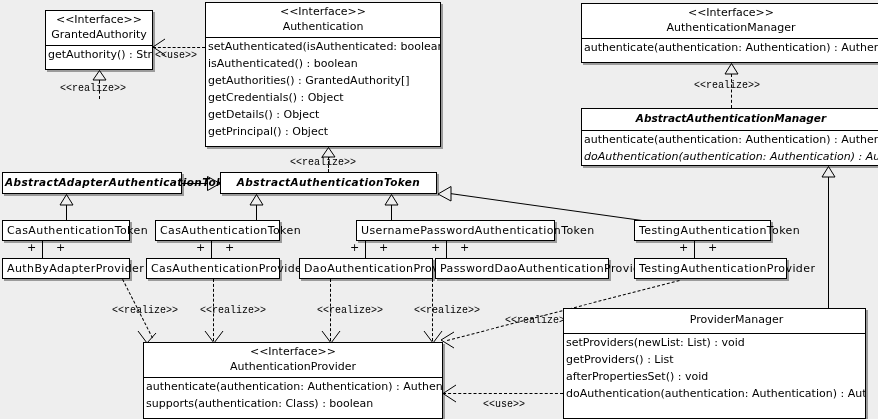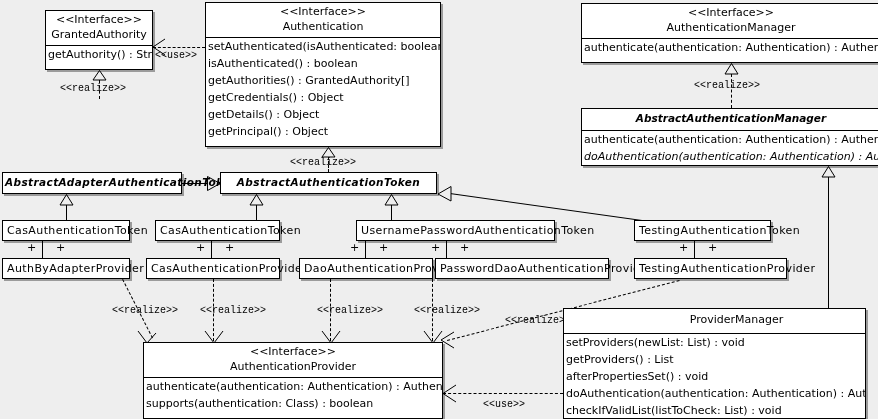--- a/index.html
+++ b/index.html
@@ -264,21 +264,20 @@
   <div class="uml-box" style="left:563px; top:308px; width:303px; height:111px;">
     <div class="uml-head" style="padding:4px 0 5px 0;margin-left:44px;">
       <span class="cname">ProviderManager</span>
     </div>
     <div class="uml-sep"></div>
     <div class="uml-ops">
       <div class="op">setProviders(newList: List) : void</div>
       <div class="op">getProviders() : List</div>
       <div class="op">afterPropertiesSet() : void</div>
       <div class="op">doAuthentication(authentication: Authentication) : Authentication</div>
-      <div class="op">checkIfValidList(listToCheck: List) : void</div>
     </div>
   </div>
 
   <div class="dash-h" style="left:153px; top:47px; width:52px;"></div>
   <svg class="arrow" style="left:152px; top:38px; width:14px; height:20px;">
     <polyline points="13,1 1,9 13,17" fill="none" stroke="#000" stroke-width="1"></polyline>
   </svg>
   <div class="lbl" style="left:155px; top:50px;">&lt;&lt;use&gt;&gt;</div>
 
   <div class="dash-v" style="left:99px; top:80px; height:19px;"></div>

